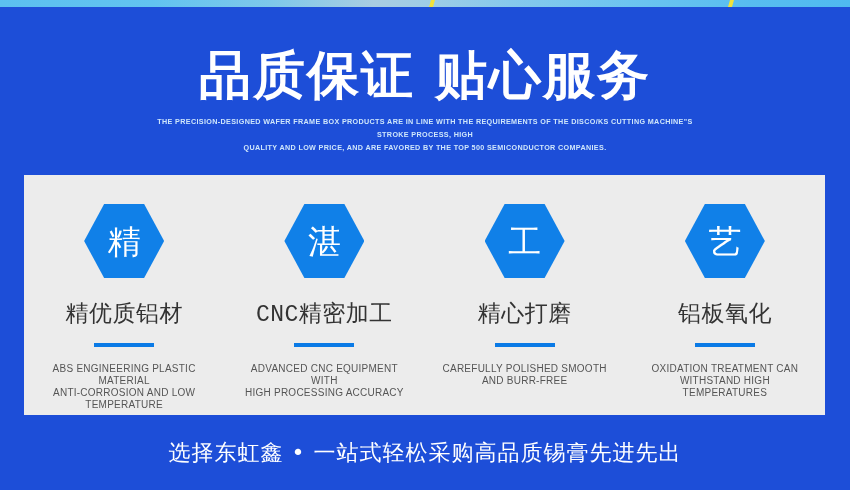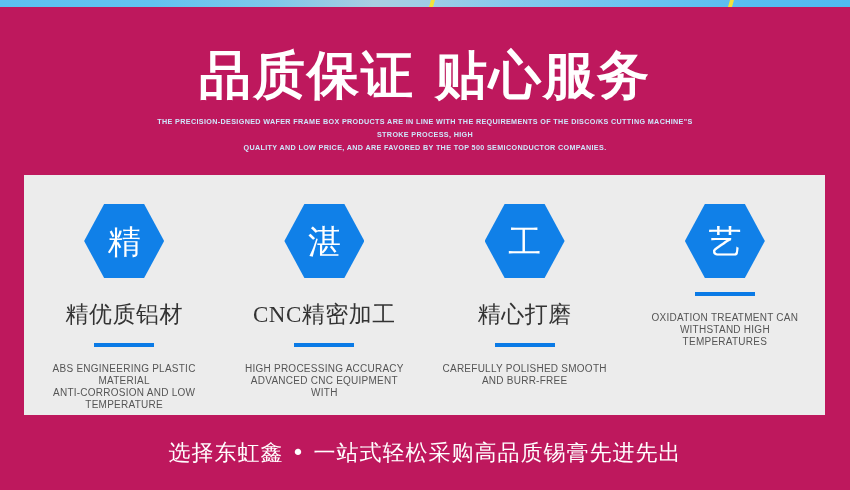--- a/index.html
+++ b/index.html
@@ -11,21 +11,21 @@
     height: 490px;
     overflow: hidden;
     font-family: "Liberation Sans", "DejaVu Sans", sans-serif;
     background: #0a7ae6;
   }
 
   .page {
     position: relative;
     width: 850px;
     height: 490px;
-    background: #be185d;
+    background: #1d4ed8;
     overflow: hidden;
   }
 
   
   .top-strip {
     position: absolute;
     top: 0; left: 0;
     width: 850px;
     height: 7px;
     background: linear-gradient(90deg,
@@ -116,21 +116,21 @@
     justify-content: center;
     color: #ffffff;
     font-family: "DejaVu Sans", "Liberation Sans", sans-serif;
     font-size: 33px;
     font-weight: 400;
     line-height: 1;
   }
 
   .feature-title {
     margin-top: 23px;
-    font-family: Liberation Serif, serif;
+    font-family: Liberation Mono, monospace;
     font-size: 23px;
     font-weight: 400;
     color: #333333;
     letter-spacing: 0.5px;
     line-height: 28px;
     white-space: nowrap;
   }
   .feature-rule {
     width: 60px;
     height: 4px;
@@ -195,41 +195,42 @@
         </div>
       </div>
 
       <div class="feature">
         <div class="hex">
           <div class="hex-char">湛</div>
         </div>
         <div class="feature-title">CNC精密加工</div>
         <div class="feature-rule"></div>
         <div class="feature-desc">
+          <div>ADVANCED CNC EQUIPMENT WITH</div>
           <div>HIGH PROCESSING ACCURACY</div>
-          <div>ADVANCED CNC EQUIPMENT WITH</div>
         </div>
       </div>
 
       <div class="feature">
         <div class="hex">
           <div class="hex-char">工</div>
         </div>
         <div class="feature-title">精心打磨</div>
         <div class="feature-rule"></div>
         <div class="feature-desc">
           <div>CAREFULLY POLISHED SMOOTH</div>
           <div>AND BURR-FREE</div>
         </div>
       </div>
 
       <div class="feature">
         <div class="hex">
           <div class="hex-char">艺</div>
         </div>
+        <div class="feature-title">铝板氧化</div>
         <div class="feature-rule"></div>
         <div class="feature-desc">
           <div>OXIDATION TREATMENT CAN</div>
           <div>WITHSTAND HIGH TEMPERATURES</div>
         </div>
       </div>
 
     </div>
   </div>
 

